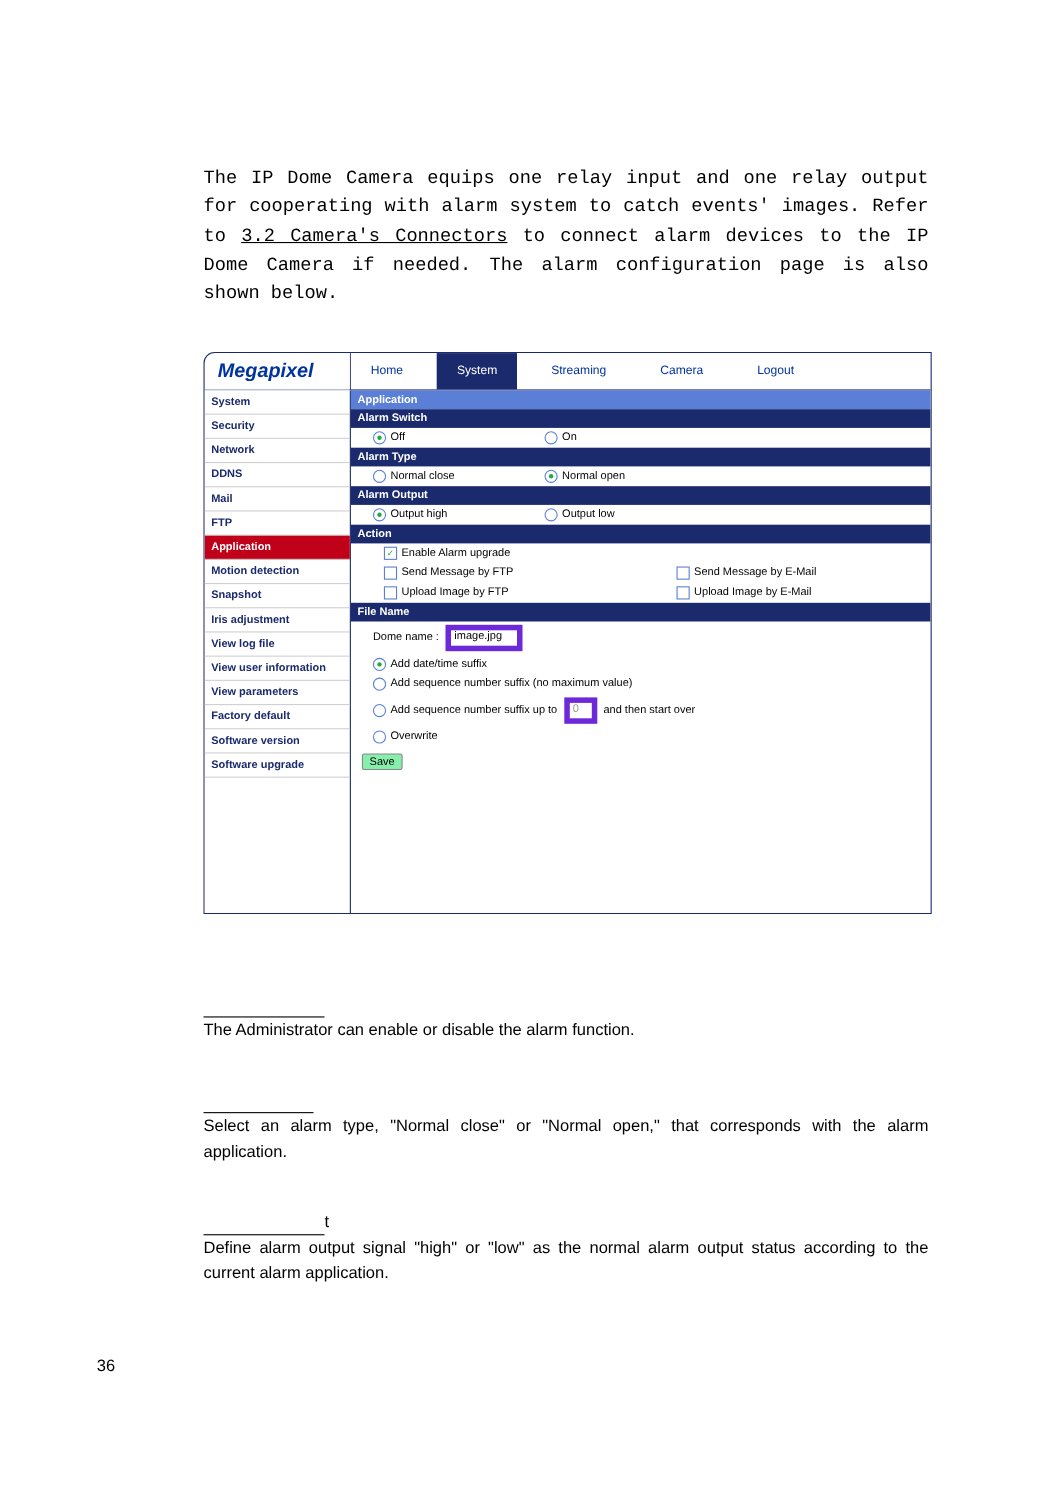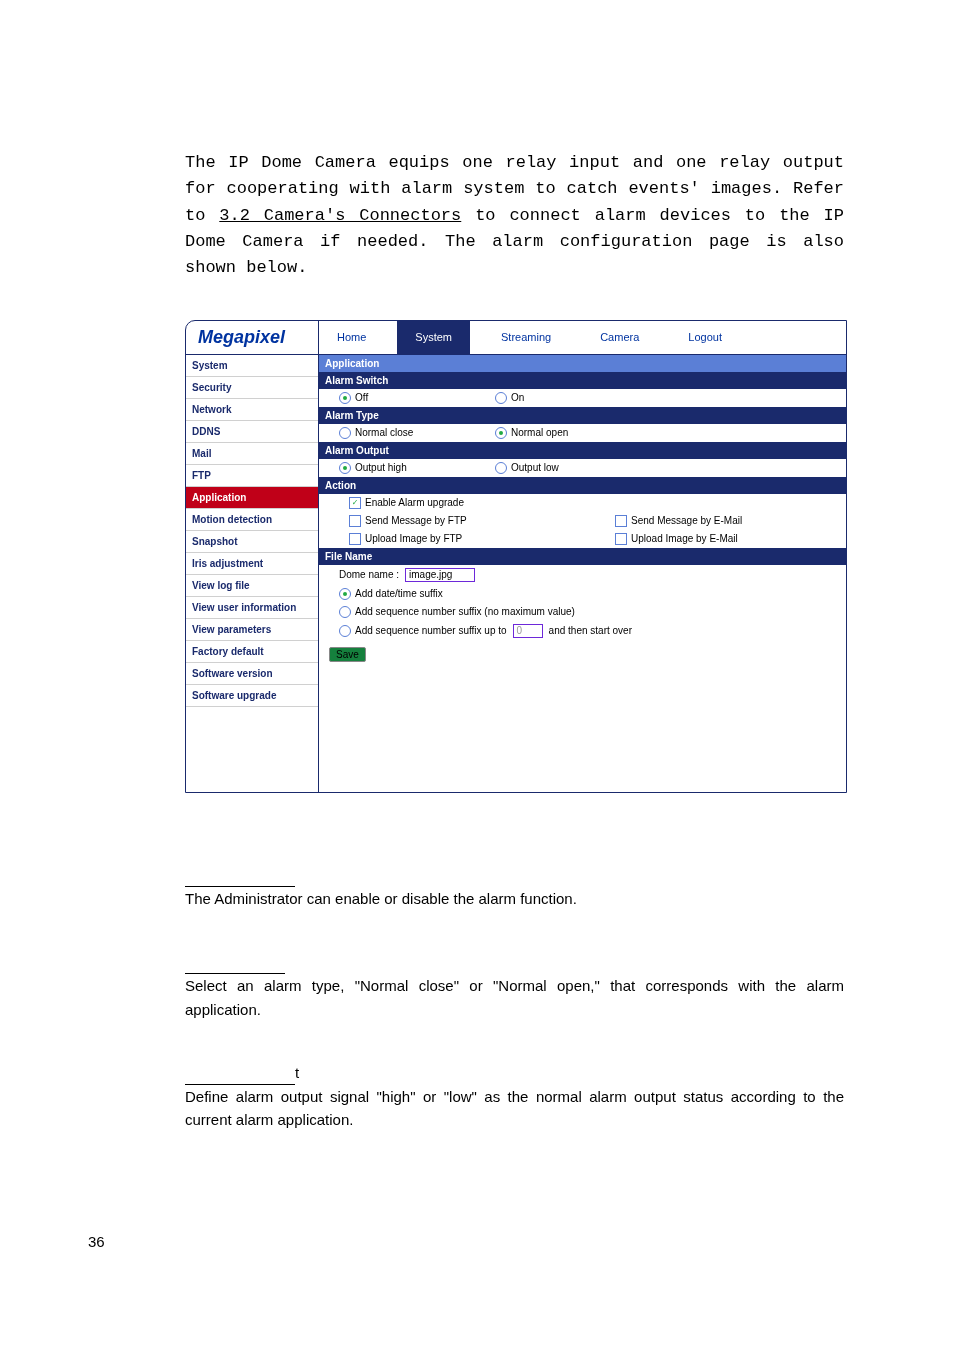--- a/index.html
+++ b/index.html
@@ -122,32 +122,32 @@
     flex: 0 0 auto;
   }
   .radio { border-radius: 50%; }
   .radio.checked::after {
     content: ""; width: 4px; height: 4px; background: #2a4; border-radius: 50%;
   }
   .checkbox.checked::after {
     content: "✓"; font-size: 8px; color: #2a4; line-height: 1;
   }
   .textin {
-    border: 1px solid #6d28d9;
-    height: 14px;
+    border: 5px solid #6d28d9;
+    height: 24px;
     width: 70px;
     padding: 0 3px;
     font-size: 10px;
     display: inline-block;
     box-sizing: border-box;
   }
   .textin.small { width: 30px; color:#999; }
   .savebtn {
     border: 1px solid #888;
-    background: #15803d;
+    background: #86efac;
     font-size: 10px;
     padding: 1px 6px;
     margin: 6px 0 0 10px;
     display: inline-block;
     border-radius: 2px;
   }
   .doc-sec {
     font-size: 15px;
     line-height: 1.55;
     text-align: justify;
@@ -291,20 +291,26 @@
             </div>
         </div>
         <div class="row">
           <div class="opt" style="min-width:auto">
               <span class="radio"></span>
               <span>Add sequence number suffix up to</span>
             </div>
           <span class="textin small">0</span>
           <span>and then start over</span>
         </div>
+        <div class="row">
+          <div class="opt">
+              <span class="radio"></span>
+              <span>Overwrite</span>
+            </div>
+        </div>
 
         <div class="savebtn">Save</div>
       </div>
     </div>
   </div>
 
   <div class="doc-sec">
     <div><span class="doc-head">&nbsp;</span><span class="tail"></span></div>
     <p class="doc-para">The Administrator can enable or disable the alarm function.</p>
 

